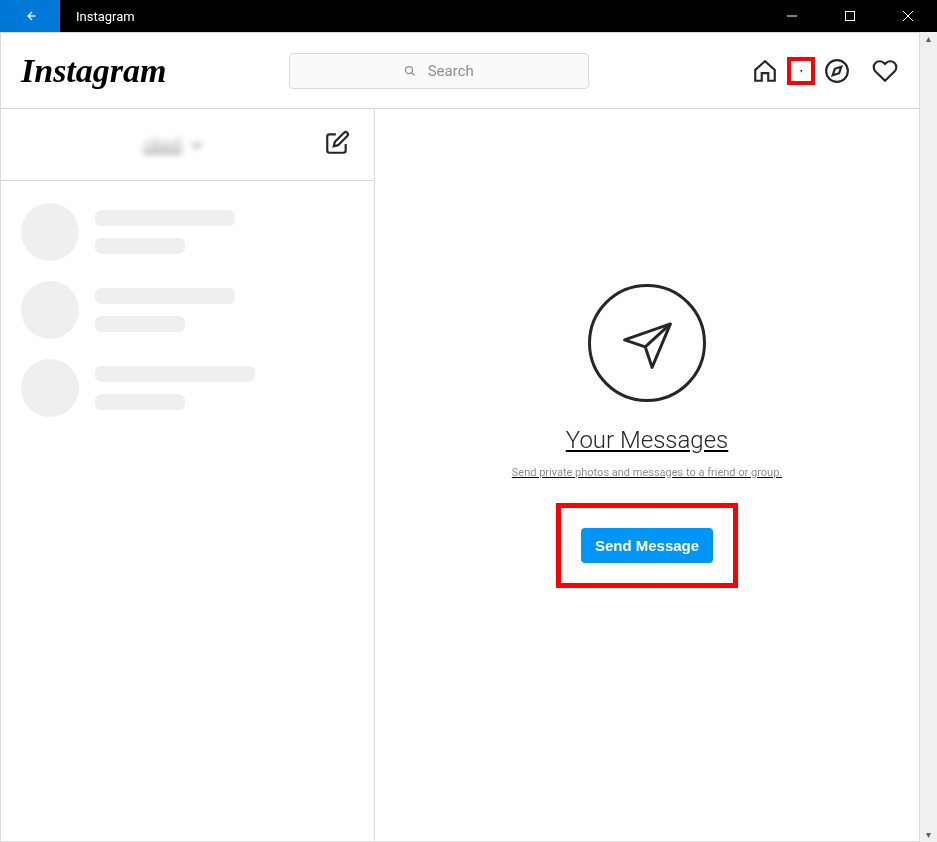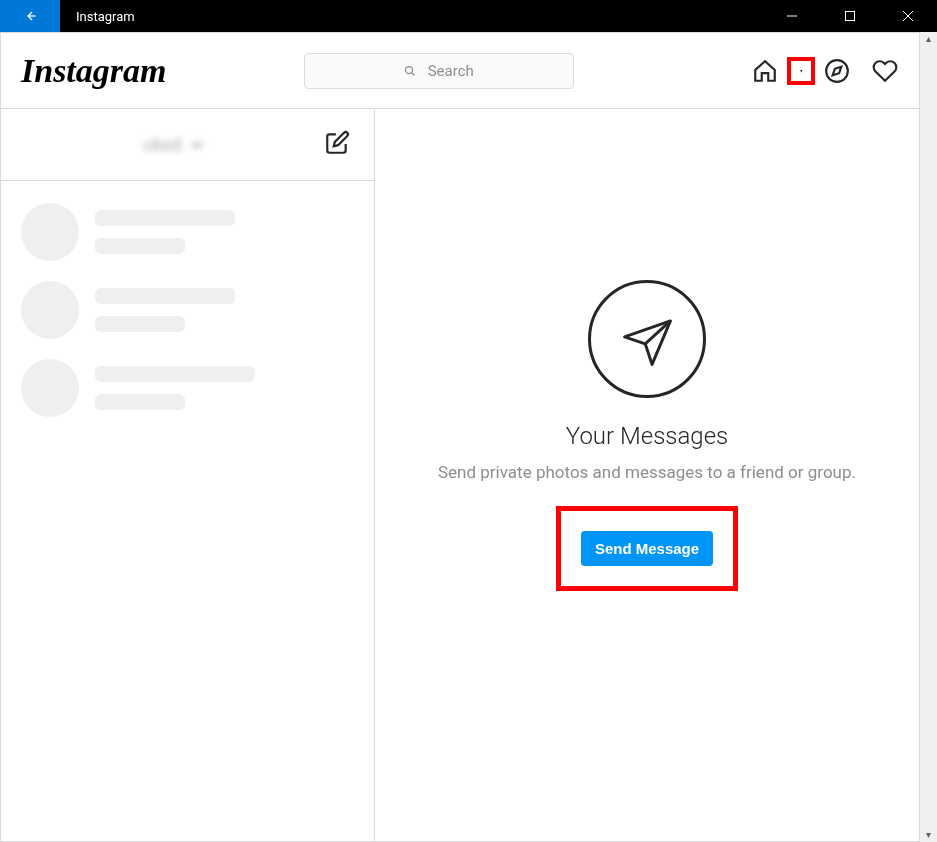--- a/index.html
+++ b/index.html
@@ -93,21 +93,21 @@
     gap: 20px;
   }
   .logo {
     font-family: "Brush Script MT", "Segoe Script", cursive;
     font-size: 34px;
     font-weight: 600;
     font-style: italic;
   }
   .spacer { flex: 1; }
   .search-wrap {
-    width: 270px;
+    width: 300px;
     height: 36px;
     border: 1px solid #dbdbdb;
     border-radius: 4px;
     background: #fafafa;
     display: flex;
     align-items: center;
     justify-content: center;
     color: #8e8e8e;
     font-size: 15px;
     gap: 12px;
@@ -129,20 +129,21 @@
   .highlight-red {
     border: 4px solid #ff0000;
     padding: 8px;
     margin: -12px;
   }
 
   
   .body {
     display: flex;
     height: 733px;
+    text-decoration: underline;
   }
   .sidebar {
     width: 374px;
     border-right: 1px solid #dbdbdb;
     display: flex;
     flex-direction: column;
   }
   .sidebar-header {
     height: 72px;
     border-bottom: 1px solid #dbdbdb;
@@ -202,21 +203,21 @@
     justify-content: center;
   }
   .big-circle svg { width: 55px; height: 55px; margin-top:4px; }
   .pane h2 {
     font-size: 24px;
     font-weight: 300;
     color: #262626;
     margin-top: 8px;
   }
   .pane p {
-    font-size: 17px;
+    font-size: 11px;
     color: #8e8e8e;
     margin-top: -4px;
   }
   .btn-primary {
     background: #0095f6;
     color: #fff;
     border: none;
     border-radius: 4px;
     padding: 9px 14px;
     font-size: 15px;

